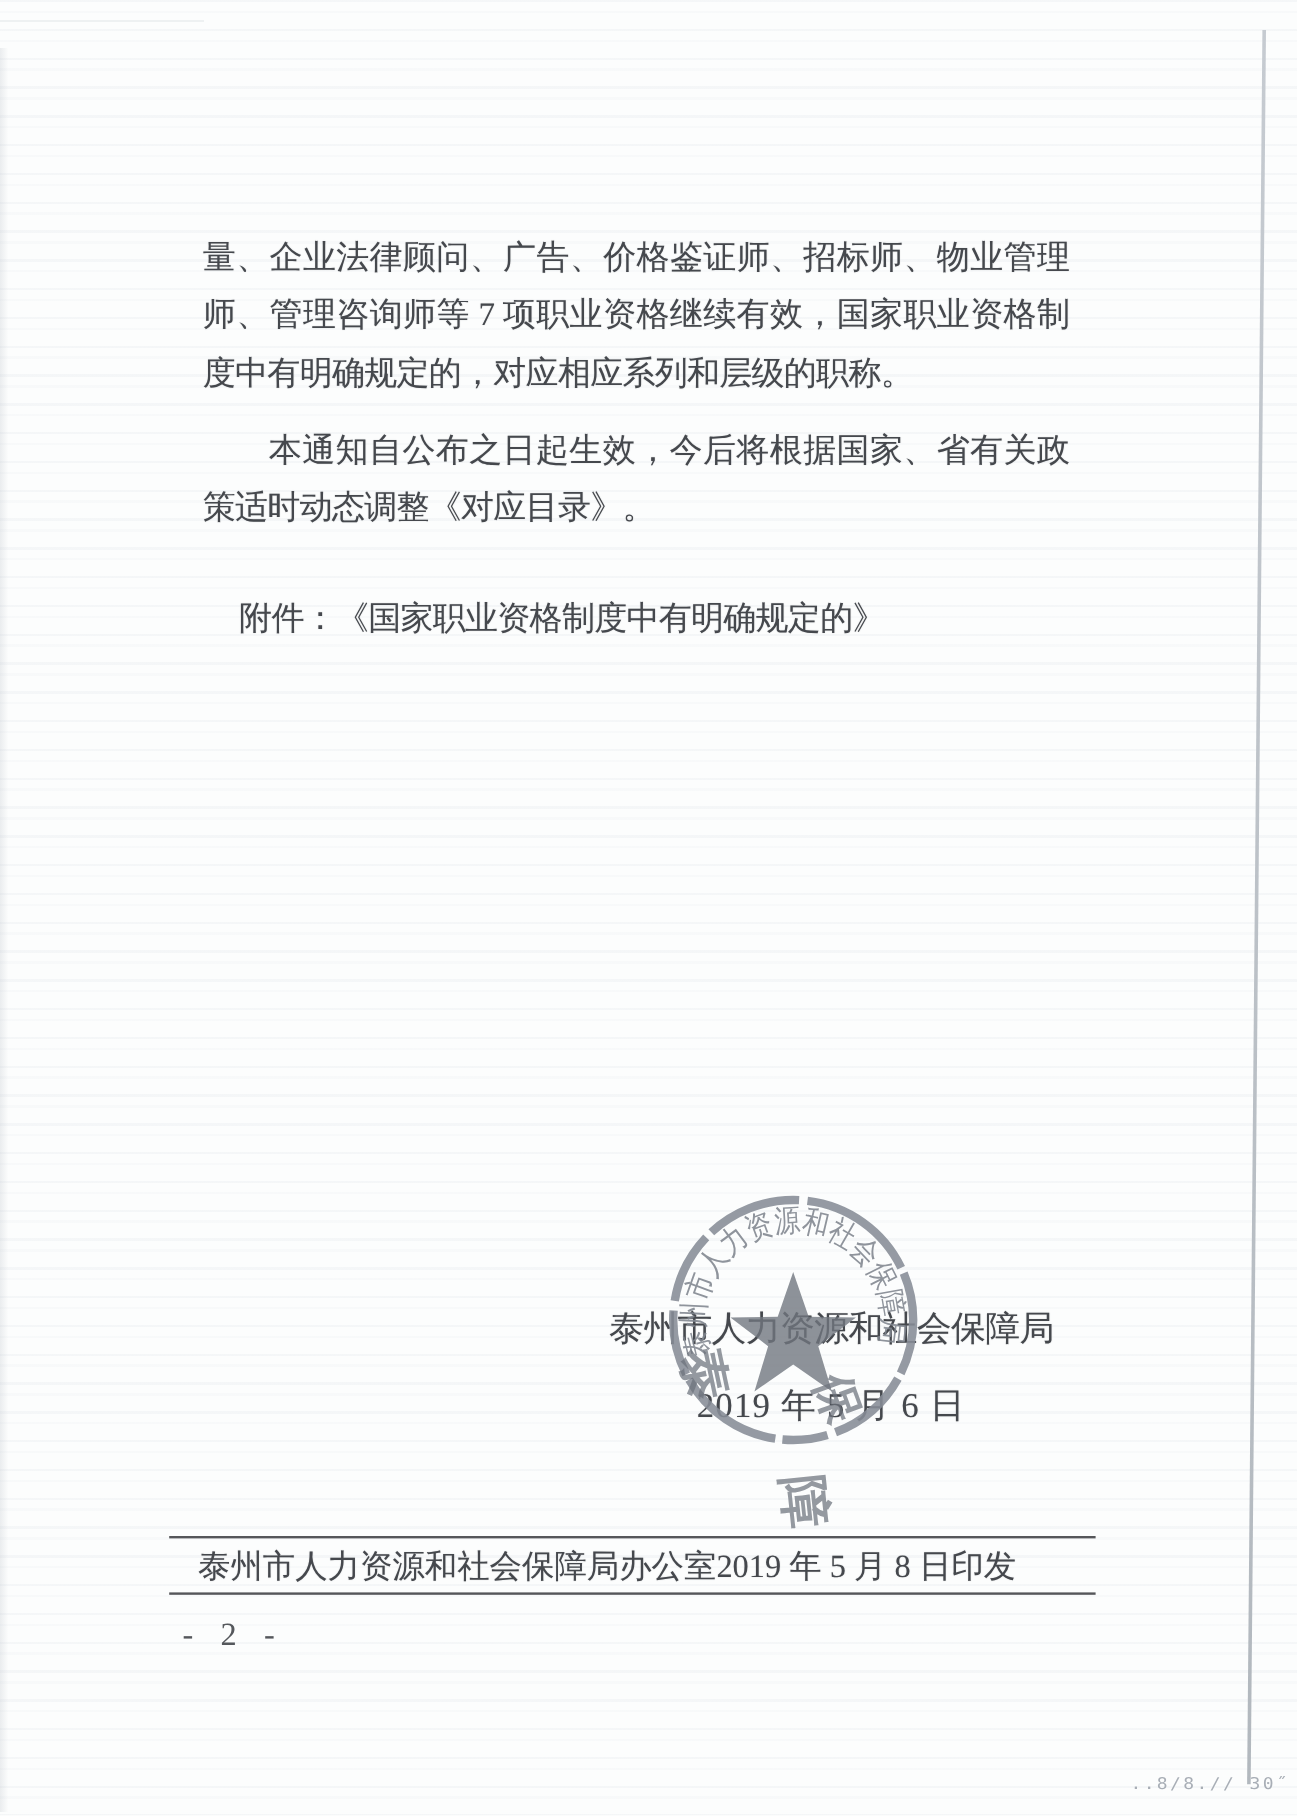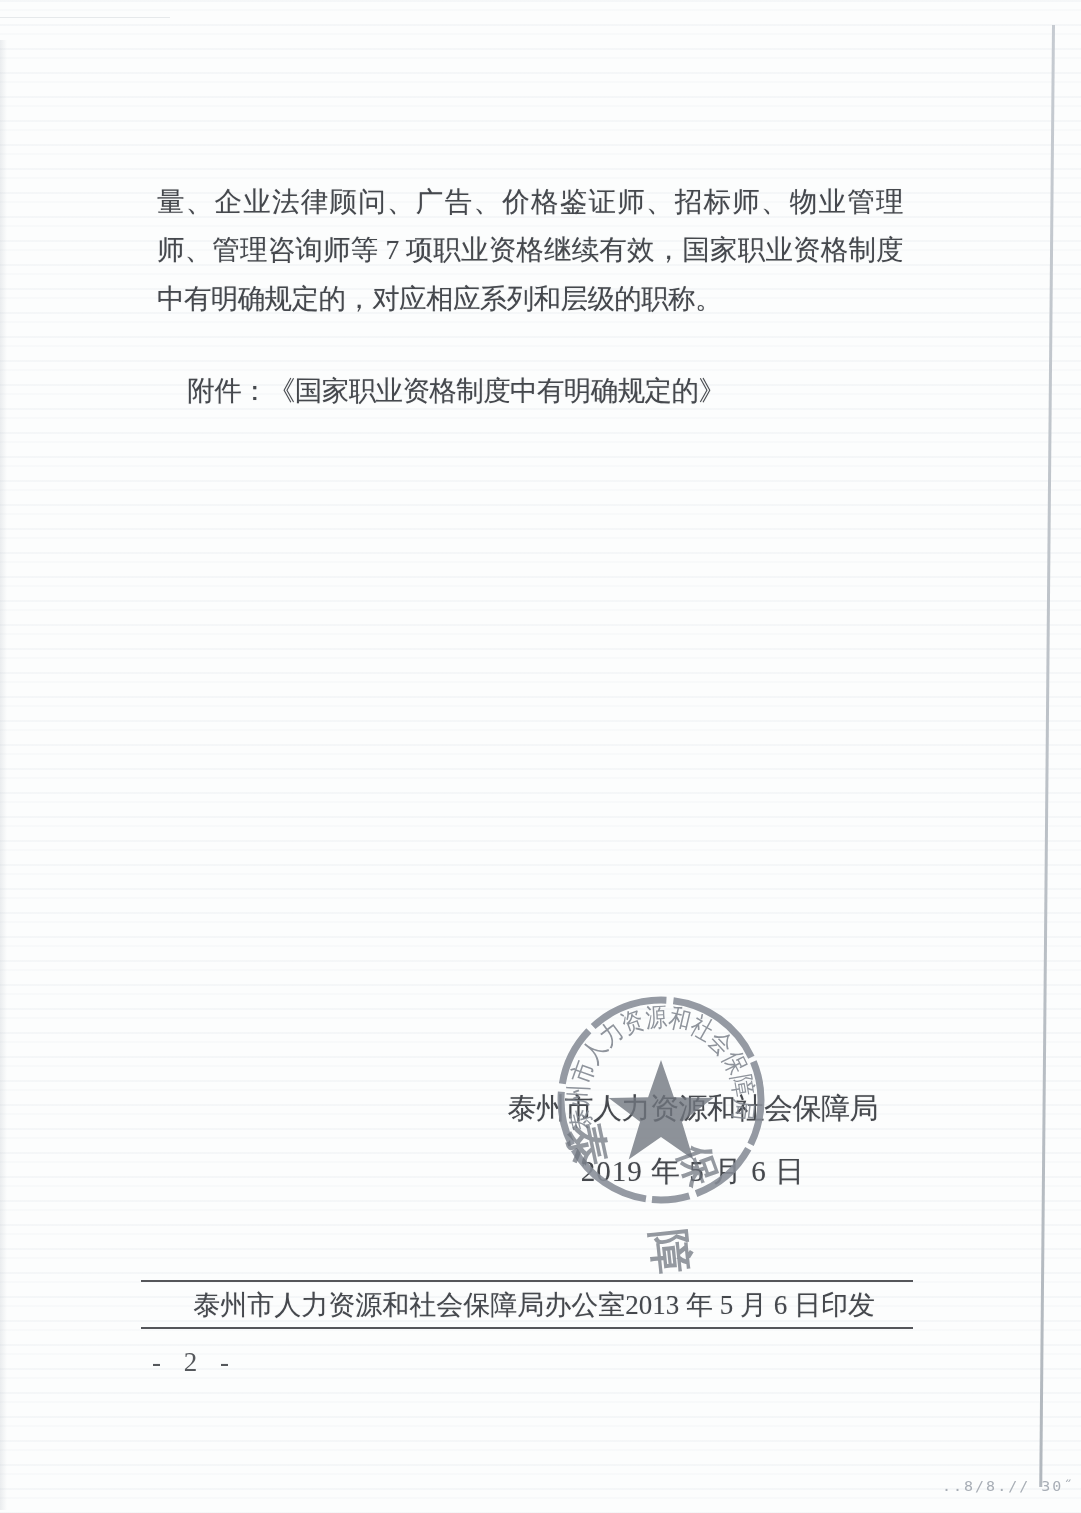--- a/index.html
+++ b/index.html
@@ -21,41 +21,41 @@
       rgba(214,220,227,.20) 0 2px, rgba(255,255,255,0) 2px 9px,
       rgba(221,226,232,.14) 9px 11px, rgba(255,255,255,0) 11px 24px);
     pointer-events:none;
   }
   .body-text{
     position:absolute;left:153px;top:174px;width:754px;
     font-size:27.5px;line-height:48.3px;letter-spacing:-0.6px;
     color:#45484d;text-align:justify;
     text-shadow:0 0 1px rgba(70,73,78,.30);
   }
-  .body-text p{margin:4px;}
+  .body-text p{margin:16px;}
   .body-text p.indent{text-indent:2em;}
   .attachment{margin-top:44px !important;text-indent:1.1em;}
   .signature{
     position:absolute;right:203px;top:1090px;text-align:center;
     color:#45484d;text-shadow:0 0 1px rgba(70,73,78,.30);
   }
   .sig-issuer{font-size:29px;line-height:36px;letter-spacing:-0.5px;white-space:nowrap;}
   .sig-date{font-size:29px;margin-top:26px;letter-spacing:1px;white-space:nowrap;}
   .seal{position:absolute;left:546px;top:985px;opacity:.88;}
   .ghost-glyph{
     position:absolute;color:rgba(108,114,124,.72);
     font-size:44px;font-weight:bold;
   }
   .ghost-0{left:565px;top:1115px;transform:rotate(78deg);}
   .ghost-1{left:678px;top:1138px;transform:rotate(70deg);font-size:40px;}
   .ghost-2{left:648px;top:1222px;transform:rotate(84deg);}
   .footer{
     position:absolute;left:141px;top:1280px;width:772px;height:49px;
     border-top:2.5px solid #55565a;border-bottom:2.5px solid #55565a;
-    display:flex;justify-content:center;align-items:center;
+    display:flex;justify-content:flex-start;align-items:center;
     padding:0 10px 0 24px;box-sizing:border-box;
     font-size:27px;color:#45484d;text-shadow:0 0 1px rgba(70,73,78,.30);
     white-space:nowrap;
   }
   .page-number{
     position:absolute;left:152px;top:1347px;
     font-size:27px;letter-spacing:8px;color:#55585c;
   }
   .edge-right{
     position:absolute;left:1052px;top:25px;width:2.5px;height:1462px;
@@ -76,20 +76,21 @@
     font-size:15px;letter-spacing:2px;color:#a8aeb6;transform:scaleY(.9);
   }
 </style>
 </head>
 <body>
 
 <div class="page">
 
   <div class="body-text">
     <p>量、企业法律顾问、广告、价格鉴证师、招标师、物业管理师、管理咨询师等 7 项职业资格继续有效，国家职业资格制度中有明确规定的，对应相应系列和层级的职称。</p>
+    <p class="indent">本通知自公布之日起生效，今后将根据国家、省有关政策适时动态调整《对应目录》。</p>
     <p class="attachment">附件：《国家职业资格制度中有明确规定的》</p>
   </div>
 
   <div class="signature">
     <div class="sig-issuer">泰州市人力资源和社会保障局</div>
     <div class="sig-date">2019 年 5 月 6 日</div>
   </div>
 
   <svg class="seal" width="230" height="230" viewBox="0 0 230 230">
     <circle cx="115" cy="115" r="100" fill="none" stroke="#878d97" stroke-width="7" stroke-dasharray="46 5 70 7 38 6 90 5 55 8 60 6 80 7 100 5"></circle>
@@ -99,21 +100,21 @@
       <textPath href="#sealArc" startOffset="0" textLength="280" lengthAdjust="spacingAndGlyphs">泰州市人力资源和社会保障局</textPath>
     </text>
   </svg>
 
   <div class="ghost-glyph ghost-0">泰</div>
   <div class="ghost-glyph ghost-1">保</div>
   <div class="ghost-glyph ghost-2">障</div>
 
   <div class="footer">
     <span>泰州市人力资源和社会保障局办公室</span>
-    <span>2013 年 5 月 6 日印发</span>
+    <span>2019 年 5 月 8 日印发</span>
   </div>
 
   <div class="page-number">- 2 -</div>
 
   <div class="edge-right"></div>
   <div class="edge-left"></div>
   <div class="edge-top"></div>
   <div class="corner-marks">..8/8.// 30˝</div>
 
 </div>

